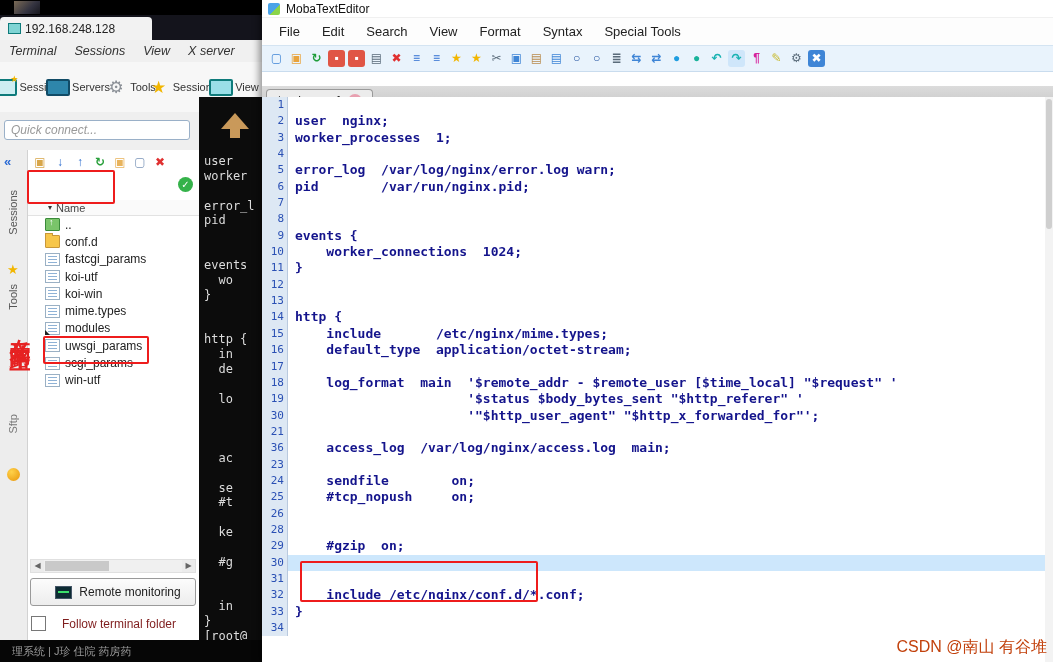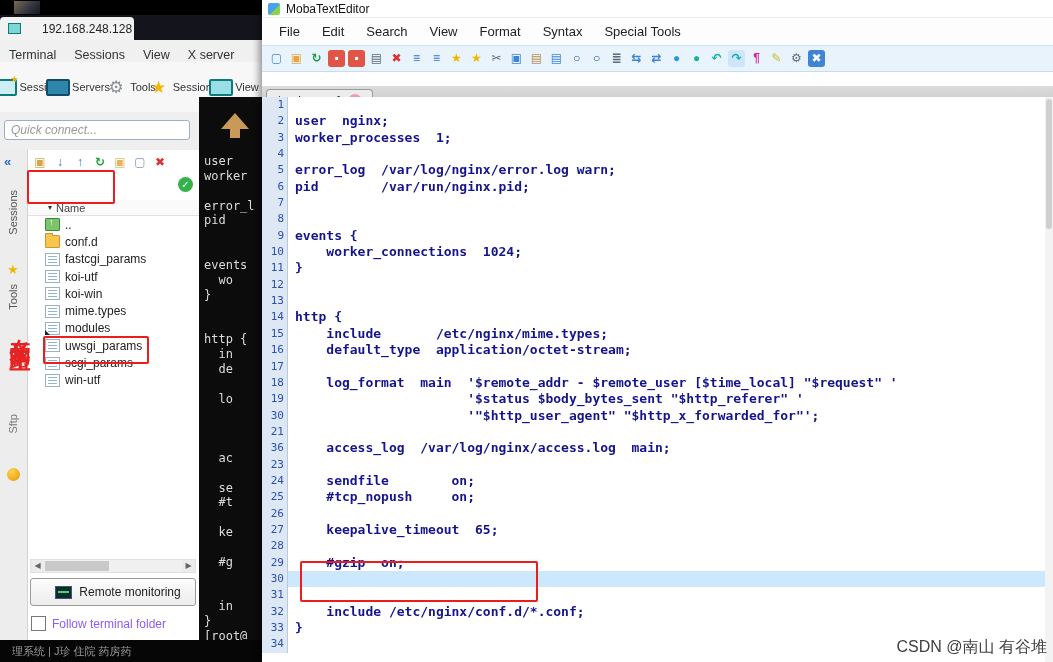--- a/index.html
+++ b/index.html
@@ -7,26 +7,26 @@
   body{width:1053px;height:662px;overflow:hidden;background:#fff;
        font-family:"Liberation Sans","DejaVu Sans",sans-serif;}
   #stage{position:relative;width:1053px;height:662px;background:#fff;overflow:hidden;}
 
   
   .moba{position:absolute;left:0;top:0;width:262px;height:662px;background:#e8e8e8;}
   .m-titlebar{position:absolute;left:0;top:0;width:262px;height:15px;background:#000;}
   .avatar{position:absolute;left:14px;top:1px;width:26px;height:13px;
           background:linear-gradient(135deg,#7a6a55,#333340 60%,#17171d);}
   .m-tabs{position:absolute;left:0;top:15px;width:262px;height:25px;background:#14141c;}
-  .m-tab{position:absolute;left:0;top:2px;height:23px;width:134px;background:#f2f2f2;
-         border-radius:4px 4px 0 0;display:flex;align-items:center;gap:21px;padding:8px 8px;
+  .m-tab{position:absolute;left:0;top:2px;height:23px;width:152px;background:#f2f2f2;
+         border-radius:4px 4px 0 0;display:flex;align-items:center;gap:4px;padding:8px 8px;
          font-size:12px;color:#222;box-sizing:border-box;}
   .tab-ico{width:11px;height:9px;border:1px solid #0e7b7b;background:#7fd4d4;flex:none;}
   .m-menu{position:absolute;left:0;top:40px;width:262px;height:22px;background:#f0f0f0;
-          display:flex;align-items:flex-end;font-size:12.5px;color:#333;}
+          display:flex;align-items:center;font-size:12.5px;color:#333;font-style:italic;}
   .m-menu-item{padding:0 9px;white-space:nowrap;}
   .m-toolbar{position:absolute;left:0;top:62px;width:262px;height:50px;background:#f7f7f7;
              border-bottom:1px solid #ddd;display:flex;}
   .m-tool{width:52px;display:flex;flex-direction:row;align-items:center;justify-content:center;gap:2px;}
   .m-tool-label{font-size:11px;color:#333;white-space:nowrap;}
   .m-tool-ico{height:20px;min-width:24px;display:flex;align-items:center;justify-content:center;position:relative;}
   .ic-session::before,.ic-servers::before,.ic-view::before{content:"";width:20px;height:13px;
       border:2px solid #0e7b7b;background:#cdeef2;border-radius:2px;}
   .ic-session::after{content:"★";color:#f2b600;font-size:9px;position:absolute;top:-3px;right:-1px;}
   .ic-servers::before{background:#2e86ab;border-color:#114b66;}
@@ -85,21 +85,21 @@
            border:1px solid #e0e0e0;box-sizing:border-box;}
   .hs-arrow{position:absolute;top:0;width:13px;height:12px;font-size:8px;color:#666;text-align:center;
             line-height:12px;background:#ececec;}
   .hs-left{left:0;}.hs-right{right:0;}
   .hs-thumb{position:absolute;left:14px;top:1px;width:64px;height:10px;background:#c9c9c9;}
   .rm-btn{position:absolute;left:2px;top:428px;width:166px;height:28px;background:linear-gradient(#fcfcfc,#ededed);
           border:1px solid #9a9a9a;border-radius:3px;display:flex;align-items:center;justify-content:center;
           gap:7px;font-size:12px;color:#222;font-family:inherit;padding-left:16px;}
   .rm-ico{width:15px;height:11px;background:#0d2b33;border:1px solid #445566;position:relative;flex:none;}
   .rm-ico::after{content:"";position:absolute;left:2px;right:2px;top:4px;height:2px;background:#3adf6a;}
-  .follow{position:absolute;left:3px;top:466px;display:flex;align-items:center;gap:6px;font-size:12px;color:#8b5cf6;}
+  .follow{position:absolute;left:3px;top:466px;display:flex;align-items:center;gap:16px;font-size:12px;color:#7f1d1d;}
   .cb{width:13px;height:13px;background:#fff;border:1px solid #777;flex:none;}
 
   
   .terminal{position:absolute;left:199px;top:97px;width:63px;height:543px;background:#0c0c0c;overflow:hidden;}
   .up-ico{position:absolute;left:22px;top:16px;width:0;height:0;border-left:14px solid transparent;
           border-right:14px solid transparent;border-bottom:16px solid #c9995a;}
   .up-ico::after{content:"";position:absolute;left:-5px;top:16px;width:10px;height:9px;background:#c9995a;}
   .term-lines{position:absolute;left:5px;top:57px;font-family:"DejaVu Sans Mono",monospace;
               font-size:12px;color:#dcdcdc;}
   .tline{height:14.85px;line-height:14.85px;white-space:pre;}
@@ -140,21 +140,21 @@
   .e-vscroll{position:absolute;right:0;top:97px;width:8px;height:565px;background:#f3f3f3;}
   .e-vthumb{position:absolute;left:1px;top:2px;width:6px;height:130px;background:#cfcfcf;border-radius:3px;}
 
   
   .anno{position:absolute;border:2px solid #ee1c1c;border-radius:2px;z-index:80;pointer-events:none;}
   .anno-path{left:27px;top:170px;width:84px;height:30px;}
   .anno-file{left:43px;top:336px;width:102px;height:24px;}
   .anno-line{left:300px;top:561px;width:234px;height:37px;}
   .wm-vert{position:absolute;left:6px;top:322px;writing-mode:vertical-rl;font-size:21px;font-weight:bold;
            color:#e62222;letter-spacing:3px;z-index:70;pointer-events:none;}
-  .wm-csdn{position:absolute;right:6px;bottom:4px;font-size:16px;color:#404040;z-index:70;pointer-events:none;}
+  .wm-csdn{position:absolute;right:6px;bottom:4px;font-size:16px;color:#c2410c;z-index:70;pointer-events:none;}
 </style>
 </head>
 <body>
 
 <div id="stage">
 
   <div class="moba">
     <div class="m-titlebar">
       <div class="avatar"></div>
     </div>
@@ -607,24 +607,20 @@
         <div class="cl">
           <span class="ln">25</span>
           <span class="ct">    #tcp_nopush     on;</span>
         </div>
 
         <div class="cl">
           <span class="ln">26</span>
           <span class="ct"></span>
         </div>
 
-        <div class="cl">
-          <span class="ln">27</span>
-          <span class="ct">    keepalive_timeout  65;</span>
-        </div>
 
         <div class="cl">
           <span class="ln">28</span>
           <span class="ct"></span>
         </div>
 
         <div class="cl">
           <span class="ln">29</span>
           <span class="ct">    #gzip  on;</span>
         </div>

